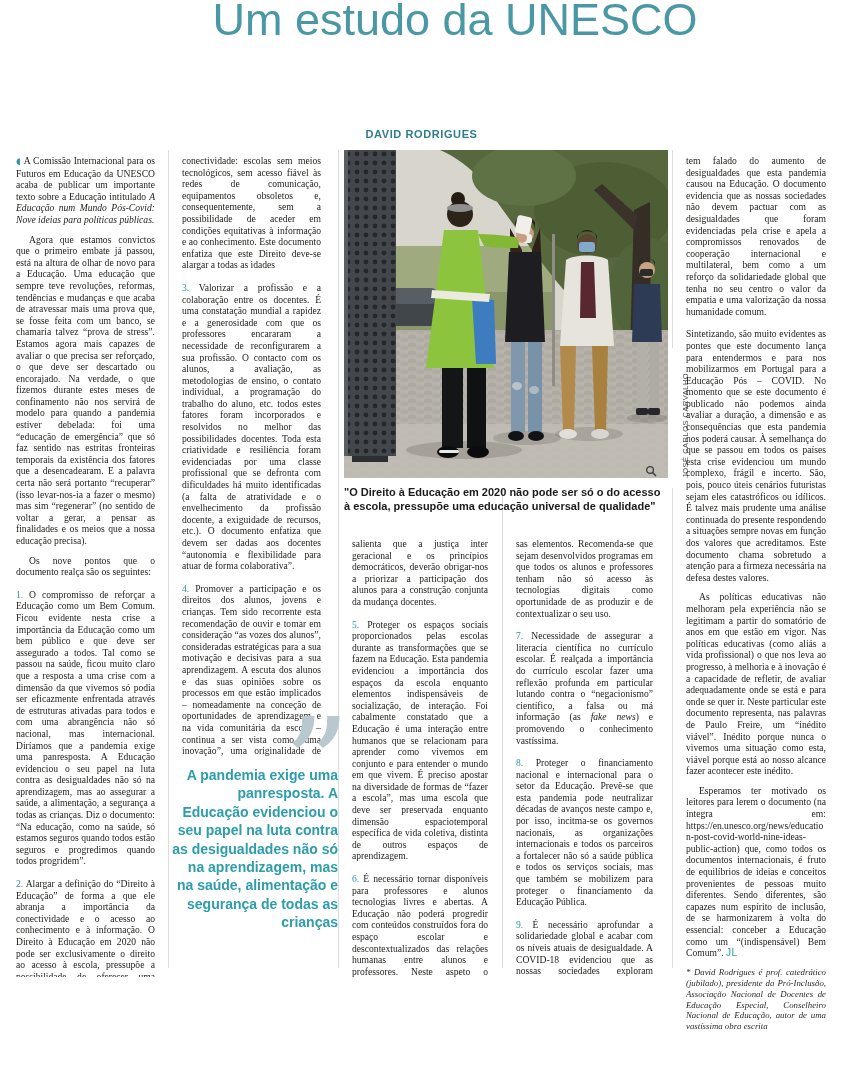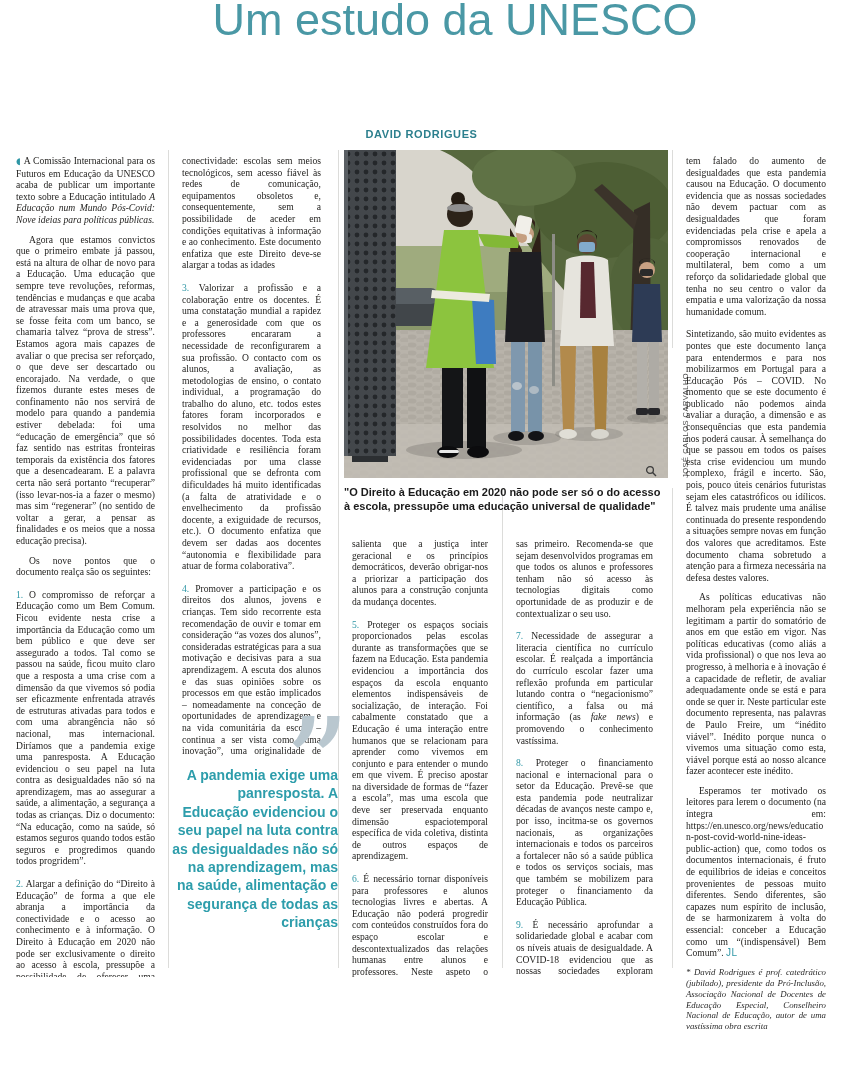--- a/index.html
+++ b/index.html
@@ -185,21 +185,21 @@
   <div id="credit">JOSÉ CARLOS CARVALHO</div>
   <div id="caption">"O Direito à Educação em 2020 não pode ser só o do acesso à escola, pressupõe uma educação universal de qualidade"</div>
 
   <div id="col3" class="col">
     <p>salienta que a justiça inter geracional e os princípios democráticos, deverão obrigar-nos a priorizar a participação dos alunos para a construção conjunta da mudança docentes.</p>
     <p class="gap"><span class="num">5.</span> <span>Proteger os espaços sociais proporcionados pelas escolas durante as transformações que se fazem na Educação. Esta pandemia evidenciou a importância dos espaços da escola enquanto elementos indispensáveis de socialização, de interação. Foi cabalmente constatado que a Educação é uma interação entre humanos que se relacionam para aprender como vivemos em conjunto e para entender o mundo em que vivem. É preciso apostar na diversidade de formas de “fazer a escola”, mas uma escola que deve ser preservada enquanto dimensão espaciotemporal específica de vida coletiva, distinta de outros espaços de aprendizagem.</span></p>
     <p class="gap"><span class="num">6.</span> <span>É necessário tornar disponíveis para professores e alunos tecnologias livres e abertas. A Educação não poderá progredir com conteúdos construídos fora do espaço escolar e descontextualizados das relações humanas entre alunos e professores. Neste aspeto o documento salienta que as plataformas digitais não devem ser controladas por empre-</span></p>
   </div>
 
   <div id="col4" class="col">
-    <p>sas primeiro. Recomenda-se que sejam desenvolvidos programas em que todos os alunos e professores tenham não só acesso às tecnologias digitais como oportunidade de as produzir e de contextualizar o seu uso.</p>
+    <p>sas elementos. Recomenda-se que sejam desenvolvidos programas em que todos os alunos e professores tenham não só acesso às tecnologias digitais como oportunidade de as produzir e de contextualizar o seu uso.</p>
     <p class="gap"><span class="num">7.</span> <span>Necessidade de assegurar a literacia científica no currículo escolar. É realçada a importância do currículo escolar fazer uma reflexão profunda em particular lutando contra o “negacionismo” científico, a falsa ou má informação (as </span><span class="it">fake news</span><span>) e promovendo o conhecimento vastíssima.</span></p>
     <p class="gap"><span class="num">8.</span> <span>Proteger o financiamento nacional e internacional para o setor da Educação. Prevê-se que esta pandemia pode neutralizar décadas de avanços neste campo e, por isso, incitma-se os governos nacionais, as organizações internacionais e todos os parceiros a fortalecer não só a saúde pública e todos os serviços sociais, mas que também se mobilizem para proteger o financiamento da Educação Pública.</span></p>
     <p class="gap"><span class="num">9.</span> <span>É necessário aprofundar a solidariedade global e acabar com os níveis atuais de desigualdade. A COVID-18 evidenciou que as nossas sociedades exploram desequilíbrios de poder e que o sistema global explora as desigualdades. Muito se</span></p>
   </div>
 
   <div id="col5" class="col">
     <p>tem falado do aumento de desigualdades que esta pandemia causou na Educação. O documento evidencia que as nossas sociedades não devem pactuar com as desigualdades que foram evidenciadas pela crise e apela a compromissos renovados de cooperação internacional e multilateral, bem como a um reforço da solidariedade global que tenha no seu centro o valor da empatia e uma valorização da nossa humanidade comum.</p>
     <p class="gap">Sintetizando, são muito evidentes as pontes que este documento lança para entendermos e para nos mobilizarmos em Portugal para a Educação Pós – COVID. No momento que se este documento é publicado não podemos ainda avaliar a duração, a dimensão e as consequências que esta pandemia nos poderá causar. À semelhança do que se passou em todos os países esta crise evidenciou um mundo complexo, frágil e incerto. São, pois, pouco úteis cenários futuristas sejam eles catastróficos ou idílicos. É talvez mais prudente uma análise continuada do presente respondendo a situações sempre novas em função dos valores que acreditamos. Este documento chama sobretudo a atenção para a firmeza necessária na defesa destes valores.</p>
     <p class="ind">As políticas educativas não melhoram pela experiência não se legitimam a partir do somatório de anos em que estão em vigor. Nas políticas educativas (como aliás a vida profissional) o que nos leva ao progresso, à melhoria e à inovação é a capacidade de refletir, de avaliar adequadamente onde se está e para onde se quer ir. Neste particular este documento representa, nas palavras de Paulo Freire, um “inédito viável”. Inédito porque nunca o vivemos uma situação como esta, viável porque está ao nosso alcance fazer acontecer este inédito.</p>
     <p class="ind"><span>Esperamos ter motivado os leitores para lerem o documento (na íntegra em: https://en.unesco.org/news/education-post-covid-world-nine-ideas-public-action) que, como todos os documentos internacionais, é fruto de equilíbrios de ideias e conceitos provenientes de pessoas muito diferentes. Sendo diferentes, são capazes num espírito de inclusão, de se harmonizarem à volta do essencial: conceber a Educação como um “(indispensável) Bem Comum”. </span><span class="endmark">JL</span></p>

